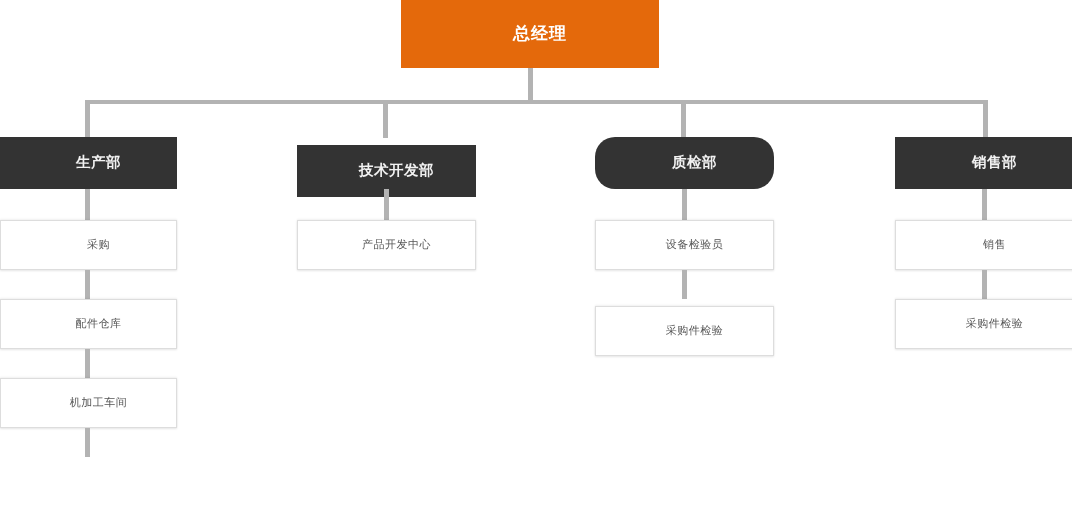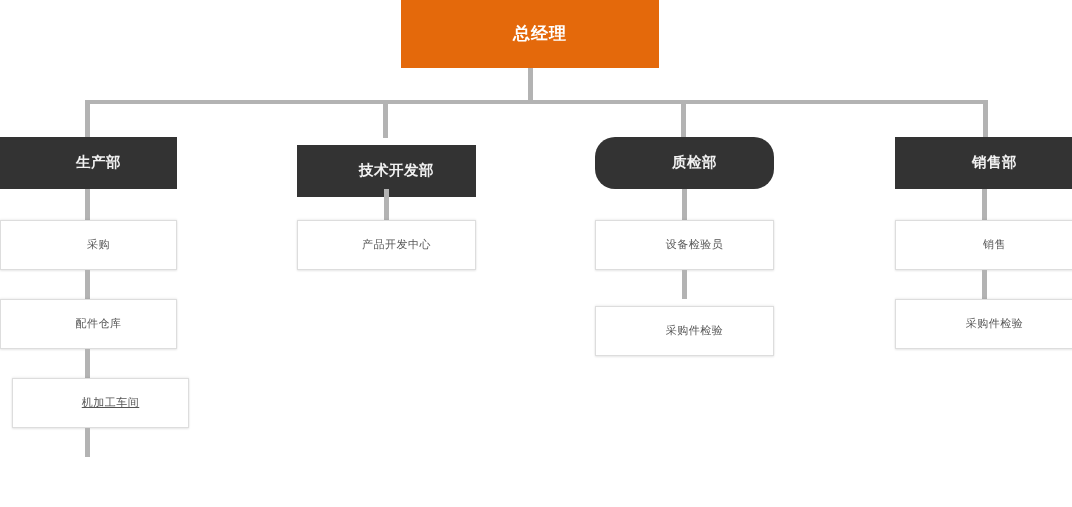--- a/index.html
+++ b/index.html
@@ -94,21 +94,21 @@
   <div class="node node-unit" style="left:0px; top:220px; width:177px; height:50px;">
     <span>采购</span>
   </div>
 
   <div class="conn conn-v" style="left:85px; top:270px; height:29px;"></div>
   <div class="node node-unit" style="left:0px; top:299px; width:177px; height:50px;">
     <span>配件仓库</span>
   </div>
 
   <div class="conn conn-v" style="left:85px; top:349px; height:29px;"></div>
-  <div class="node node-unit" style="left:12px; top:378px; width:177px; height:50px;text-decoration:underline;">
+  <div class="node node-unit" style="left:0px; top:378px; width:177px; height:50px;">
     <span>机加工车间</span>
   </div>
 
   <div class="conn conn-v" style="left:85px; top:428px; height:29px;"></div>
 
   <div class="node node-dept" style="left:297px; top:145px; width:179px; height:52px;">
     <span>技术开发部</span>
   </div>
 
   <div class="conn conn-v" style="left:384px; top:189px; height:31px;"></div>

